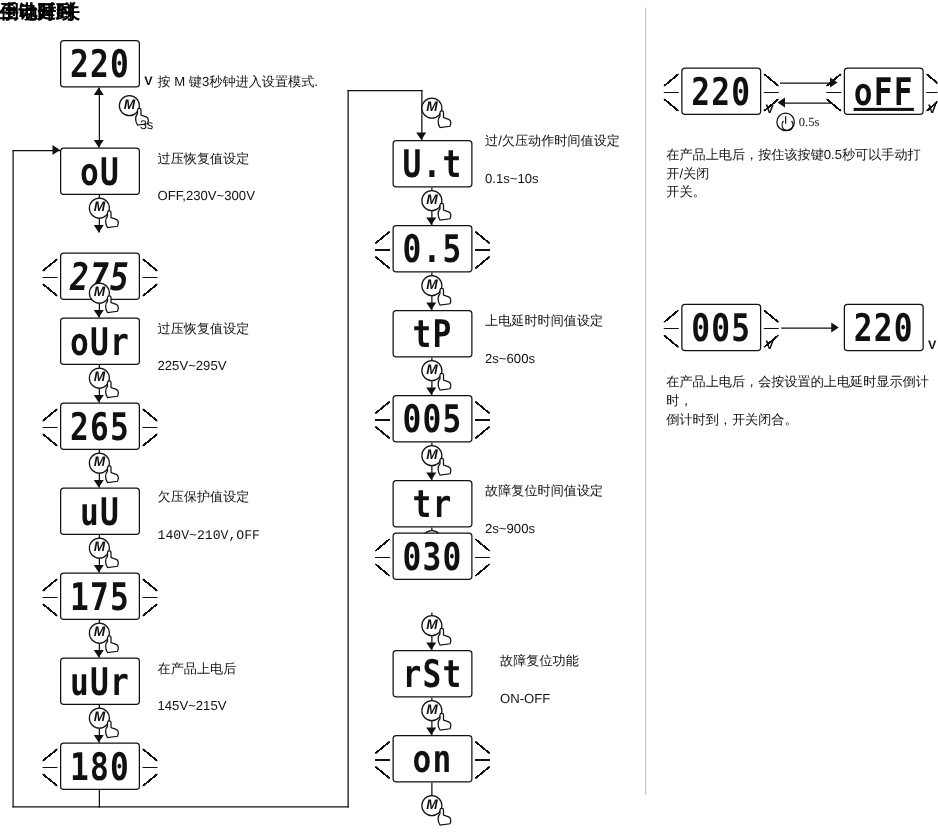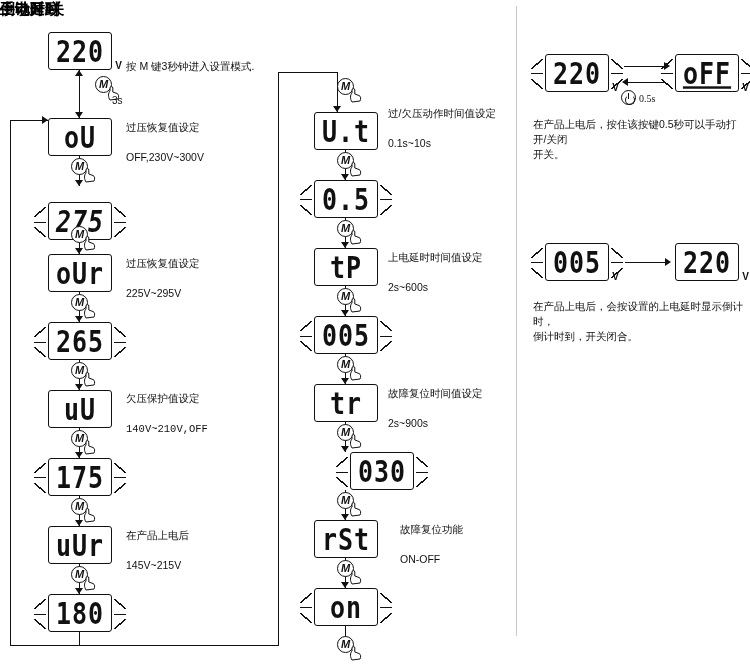--- a/index.html
+++ b/index.html
@@ -357,21 +357,21 @@
   <span class="l1">故障复位时间值设定</span>
   <span class="l2">2s~900s</span>
 </div>
 <div class="vline" style="left:345px; top:422px; height:30px;"></div>
 <div class="arrow-d" style="left:341px; top:446px;"></div>
 <div class="mkey" style="left:337px; top:424px;">M</div>
 <svg class="hand" style="left:349px; top:434px;" viewBox="0 0 13 15">
   <path d="M3 14 C1 11 1 7 3 5 L3 2 A1.4 1.4 0 0 1 5.8 2 L5.8 6 L10 7.5 C12 8.3 12 11 11 13 Z" fill="#fff" stroke="#111" stroke-width="1"></path>
 </svg>
 
-<div class="disp blink" style="left:314px; top:452px;margin-left:36px;">
+<div class="disp blink" style="left:314px; top:426px;">
   <span class="segtext">030</span>
 </div>
 <div class="vline" style="left:345px; top:490px; height:30px;"></div>
 <div class="arrow-d" style="left:341px; top:514px;"></div>
 <div class="mkey" style="left:337px; top:492px;">M</div>
 <svg class="hand" style="left:349px; top:502px;" viewBox="0 0 13 15">
   <path d="M3 14 C1 11 1 7 3 5 L3 2 A1.4 1.4 0 0 1 5.8 2 L5.8 6 L10 7.5 C12 8.3 12 11 11 13 Z" fill="#fff" stroke="#111" stroke-width="1"></path>
 </svg>
 
 <div class="disp" style="left:314px; top:520px;">

